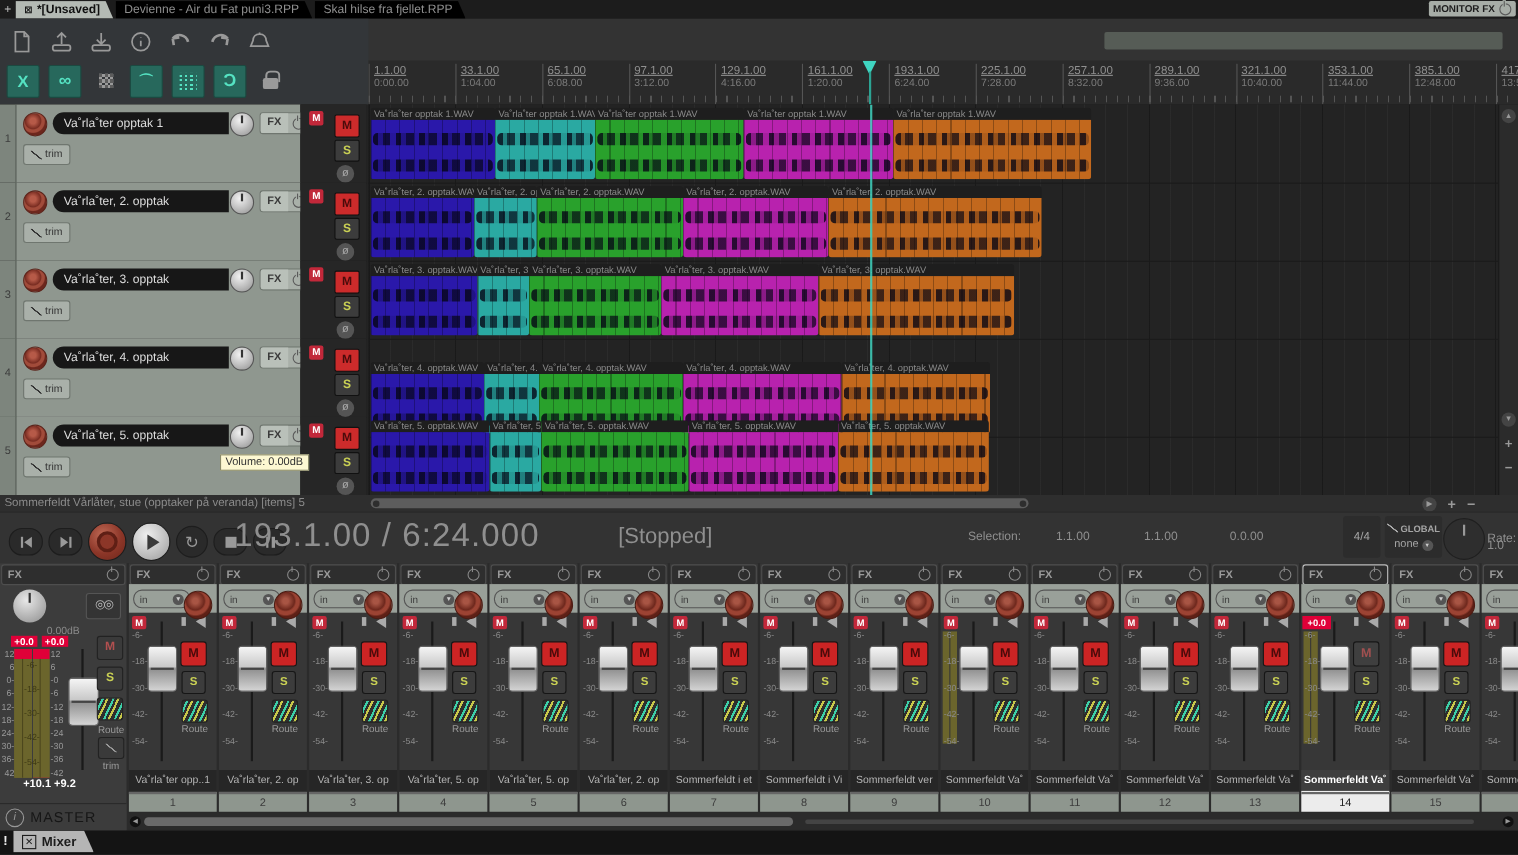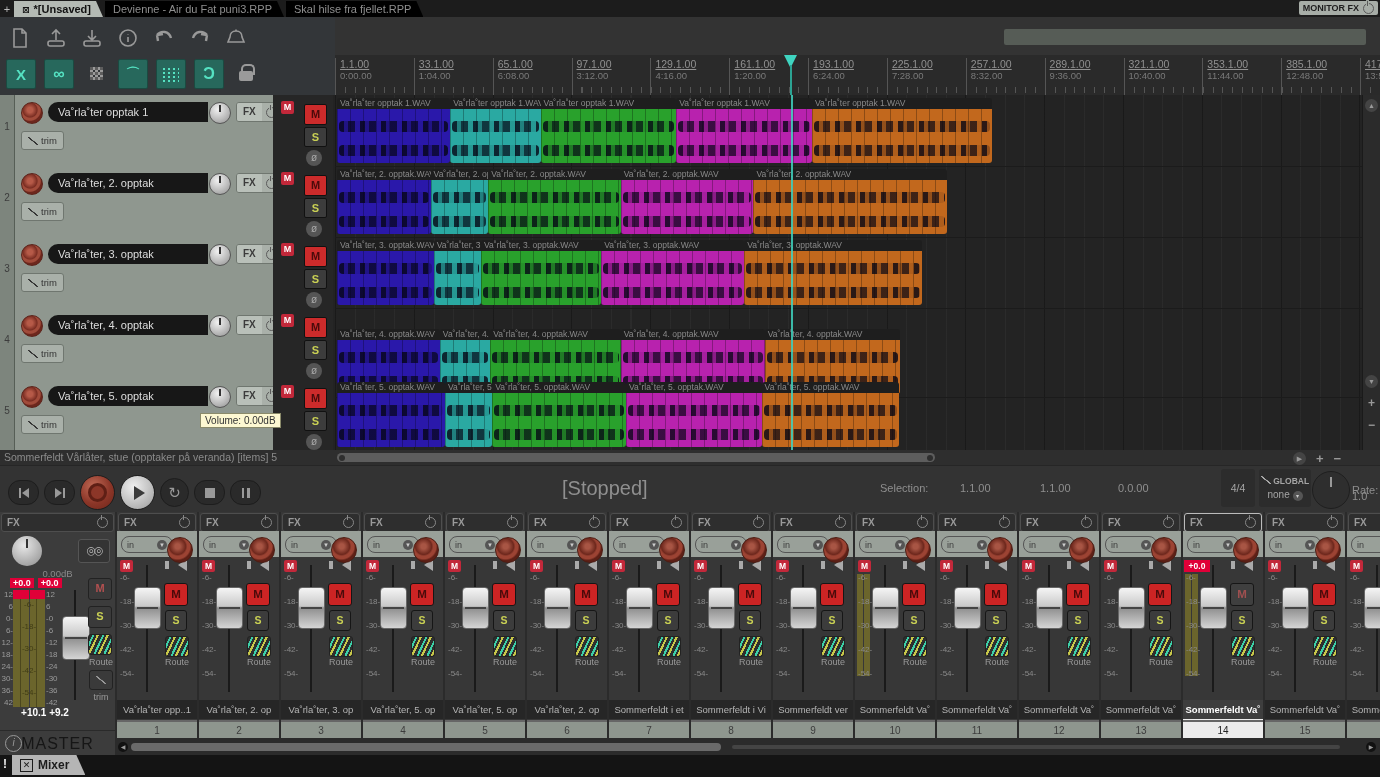--- a/index.html
+++ b/index.html
@@ -167,21 +167,21 @@
   .routeicon{display:inline-block;width:22px;height:19px;border-radius:3px;border:1px solid #222;
      background:repeating-linear-gradient(115deg,#2e2e2e 0 3px,#3dd0a8 3px 5px,#2e2e2e 5px 7px,#c8c84a 7px 9px);}
   .routelab{font-size:9px;color:#999;text-align:center;width:26px;}
   #mtrim{position:absolute;left:88px;top:158px;width:26px;text-align:center;}
   #mtrim .tb{width:22px;height:18px;border:1px solid #222;border-radius:3px;background:#3a3a3a;margin:0 auto;
       display:flex;align-items:center;justify-content:center;}
   #mtrim .envglyph{background:linear-gradient(to top right,transparent 44%,#999 46%,#999 54%,transparent 56%);}
   #mbottom{position:absolute;left:0;right:0;bottom:0;height:24px;background:#3c3c3c;border-top:1px solid #2a2a2a;}
   #minfo{position:absolute;left:5px;top:4px;width:15px;height:15px;border:1.5px solid #999;border-radius:50%;
      color:#999;text-align:center;line-height:14px;font-size:10px;font-style:italic;}
-  #mlabel{position:absolute;left:0;right:0;top:4px;text-align:center;color:#161616;font-size:16px;letter-spacing:1px;}
+  #mlabel{position:absolute;left:0;right:0;top:4px;text-align:center;color:#161616;font-size:13px;letter-spacing:1px;}
   
   #channels{position:absolute;left:117px;top:0;right:0;height:226px;display:flex;gap:2px;overflow:hidden;}
   .ch{position:relative;flex:none;width:80px;height:226px;background:#373737;}
   .chtop{position:absolute;left:0;right:0;top:19px;height:26px;background:#99a099;}
   .inbtn{position:absolute;left:4px;top:5px;width:40px;height:15px;border:1px solid #555;border-radius:8px;
      color:#3d3d3d;font-size:9px;display:flex;align-items:center;justify-content:space-between;padding:0 5px;}
   .inarrow{width:10px;height:10px;border-radius:50%;background:#555;color:#ccc;font-size:6px;text-align:center;line-height:10px;}
   .chrec{position:absolute;right:4px;top:6px;width:24px;height:24px;border-radius:50%;
      background:radial-gradient(circle at 40% 35%,#a85544 12%,#6e281d 38%,#9c4333 46% 58%,#5e2016 66%);
      border:1px solid #4c1c13;z-index:2;}
@@ -727,20 +727,21 @@
           <span class="loopg">↻</span>
         </div>
       <div class="tpill">
           <span class="stopsq"></span>
         </div>
       <div class="tpill">
           <span class="bar2" style="margin-right:3px;"></span>
           <span class="bar2"></span>
         </div>
     </div>
+    <div id="bigtime">193.1.00 / 6:24.000</div>
     <div id="playstate">[Stopped]</div>
     <div class="sellab" style="left:880px;">Selection:</div>
     <div class="sellab" style="left:960px;">1.1.00</div>
     <div class="sellab" style="left:1040px;">1.1.00</div>
     <div class="sellab" style="left:1118px;">0.0.00</div>
     <div class="tbox" style="left:1165px;width:52px;margin-top:44px;">
       <span>BPM</span>
         <span>120</span>
     </div>
     <div class="tbox" style="left:1221px;width:34px;">

